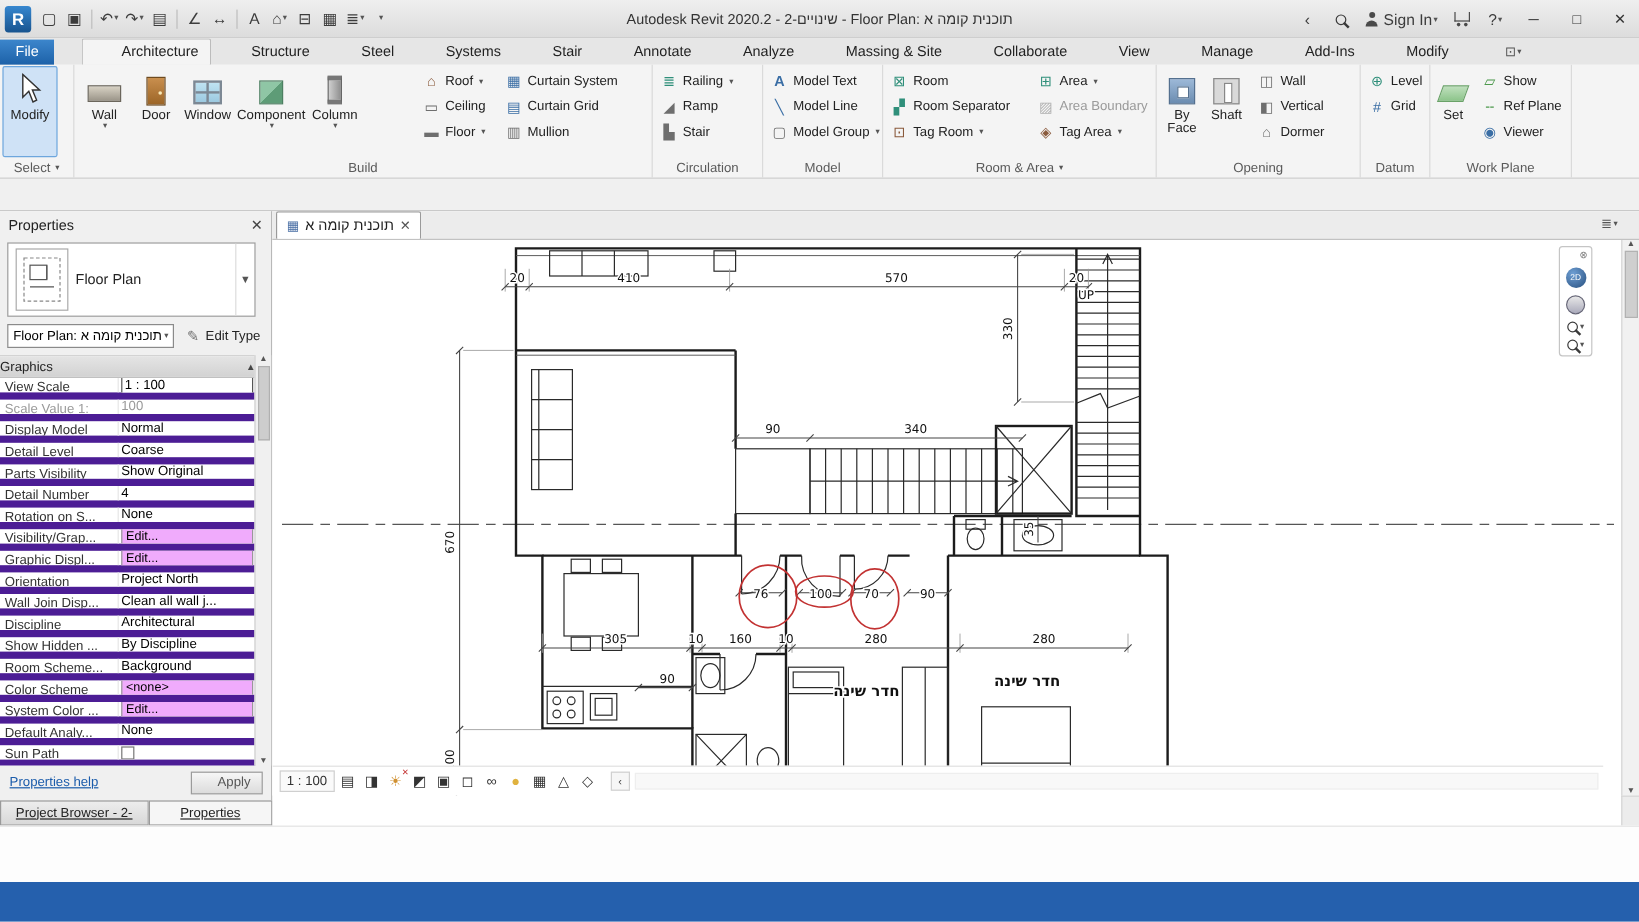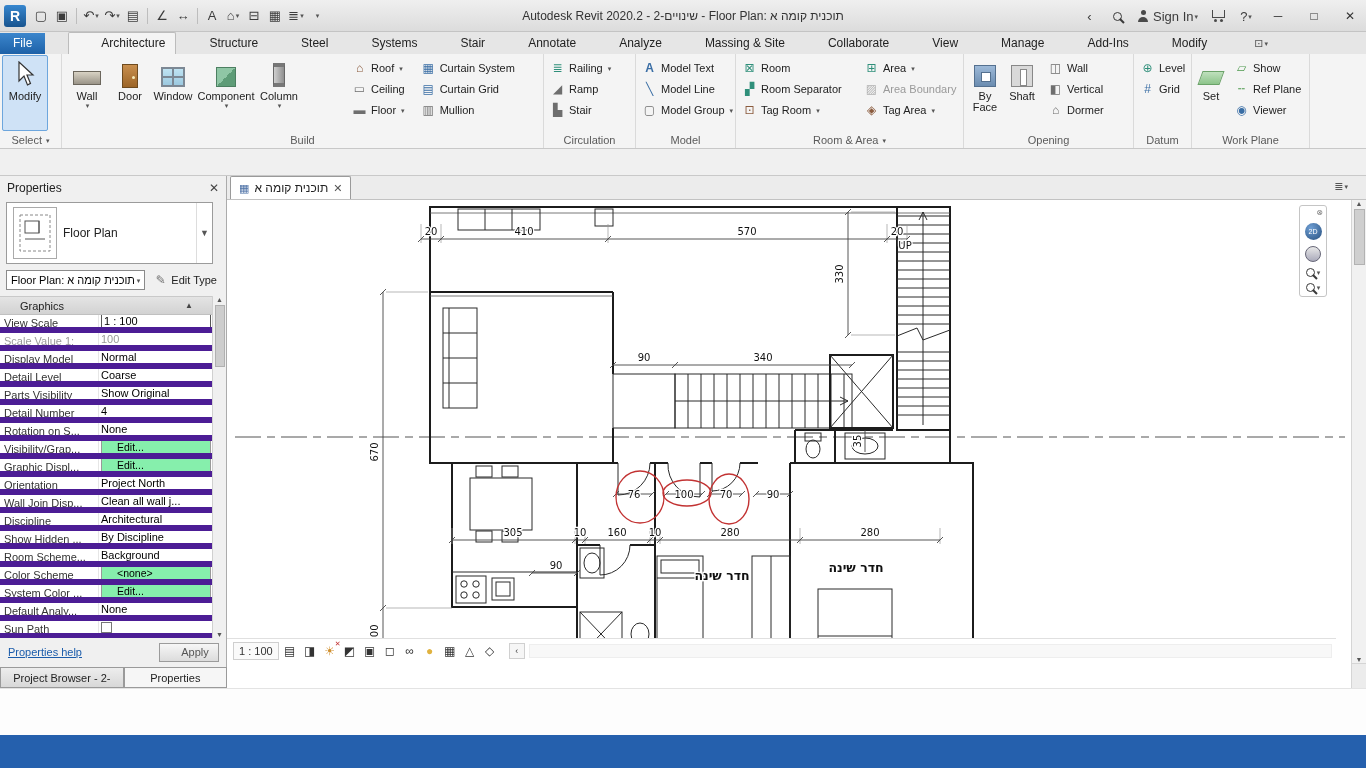--- a/index.html
+++ b/index.html
@@ -64,36 +64,36 @@
   .typebox{position:absolute;left:6px;top:26px;width:207px;height:62px;background:#fff;border:1px solid #9b9b9b;display:flex;align-items:center;}
   .thumb{width:44px;height:52px;border:1px solid #aaa;margin:0 6px;background:#fff;display:flex;align-items:center;justify-content:center;}
   .typebox .tname{flex:1;font-size:12px;color:#222;}
   .typebox .tcaret{width:16px;text-align:center;color:#555;font-size:9px;border-left:1px solid #ddd;align-self:stretch;display:flex;align-items:center;justify-content:center;}
   .selrow{position:absolute;left:6px;top:93px;width:215px;height:22px;display:flex;gap:4px;align-items:center;}
   .inst-select{flex:1;height:20px;border:1px solid #8a8a8a;background:#fff;display:flex;align-items:center;padding:0 4px;overflow:hidden;white-space:nowrap;}
   .inst-select .lbl{overflow:hidden;}
   .inst-select .caret{margin-left:auto;}
   .edit-type{height:22px;display:flex;align-items:center;gap:3px;padding:0 4px;color:#222;}
   .pgrid{position:absolute;left:0;top:120px;width:213px;height:342px;background:#fff;border-top:1px solid #c9c9c9;overflow:hidden;}
-  .psect{height:18px;background:linear-gradient(#e4e4e4,#d2d2d2);display:flex;align-items:center;padding:0 20px;border-bottom:1px solid #c0c0c0;color:#222;text-align:center;}
+  .psect{height:18px;background:linear-gradient(#e4e4e4,#d2d2d2);display:flex;align-items:center;padding:0 0;border-bottom:1px solid #c0c0c0;color:#222;text-align:center;}
   .psect .collapse{margin-left:auto;font-size:8px;color:#444;}
   .prow{height:18px;display:flex;border-bottom:6px solid #4c1d95;align-items:stretch;}
   .plab{width:99px;padding:2px 0 0 4px;color:#333;border-right:1px solid #e6e6e6;overflow:hidden;white-space:nowrap;}
   .pval{flex:1;padding:1px 2px;display:flex;align-items:center;overflow:hidden;white-space:nowrap;}
   .v-input{width:100%;height:15px;border:1px solid #555;background:#fff;padding:0 2px;display:flex;align-items:center;}
-  .v-btn{width:100%;height:14px;border:1px solid #999;background:#86efac;padding:0 15px;display:flex;align-items:center;font-size:10.5px;}
+  .v-btn{width:100%;height:14px;border:1px solid #999;background:#f0abfc;padding:0 3px;display:flex;align-items:center;font-size:10.5px;}
   .gray .plab,.gray .pval{color:#9a9a9a;}
   .cb{width:11px;height:11px;border:1px solid #777;background:#fff;}
   .pscroll{position:absolute;right:0;top:120px;width:14px;height:342px;background:#f0f0f0;border-left:1px solid #d0d0d0;display:flex;flex-direction:column;align-items:center;font-size:7px;color:#555;}
   .pthumb{width:10px;height:62px;background:#cdcdcd;border:1px solid #b0b0b0;margin-top:2px;}
   .props-footer{position:absolute;left:0;top:462px;width:227px;height:28px;display:flex;align-items:center;padding:0 8px;}
   .helplink{color:#1b5cab;text-decoration:underline;font-size:11px;}
   .applybtn{margin-left:auto;width:60px;height:19px;background:linear-gradient(#f6f6f6,#dcdcdc);border:1px solid #9b9b9b;display:flex;align-items:center;justify-content:center;font-size:11px;color:#555;padding-left:12px;}
   .docktabs{position:absolute;left:0;top:491px;width:227px;height:21px;display:flex;}
-  .dock-tab{flex:1.2;border:1px solid #9a9a9a;background:linear-gradient(#ededed,#d8d8d8);display:flex;align-items:center;justify-content:center;font-size:11px;color:#222;overflow:hidden;white-space:nowrap;}
+  .dock-tab{flex:1.2;border:1px solid #9a9a9a;background:linear-gradient(#ededed,#d8d8d8);display:flex;align-items:center;justify-content:center;font-size:11px;color:#222;overflow:hidden;white-space:nowrap;text-decoration:underline;}
   .dock-tab.active{flex:1;background:#f6f6f6;}
   
   .draw{position:absolute;left:227px;top:176px;width:1139px;height:512px;background:#fff;}
   .viewtabs{position:absolute;left:0;top:0;right:0;height:24px;background:#ececec;border-bottom:1px solid #c2c2c2;display:flex;align-items:flex-end;}
   .vtab{height:23px;margin-left:3px;background:#fff;border:1px solid #9a9a9a;border-bottom:none;border-radius:2px 2px 0 0;display:flex;align-items:center;gap:5px;padding:0 8px;font-size:12px;color:#222;}
   .vtab .ticon{color:#4a6fa5;font-size:11px;}
   .vtab .tclose{color:#555;font-size:11px;}
   .vtab-menu{position:absolute;right:18px;top:4px;font-size:11px;color:#555;display:flex;align-items:center;}
   .canvas{position:absolute;left:0;top:24px;right:15px;bottom:25px;background:#fff;overflow:hidden;}
   .plan-svg{position:absolute;left:0;top:0;width:100%;height:100%;}

